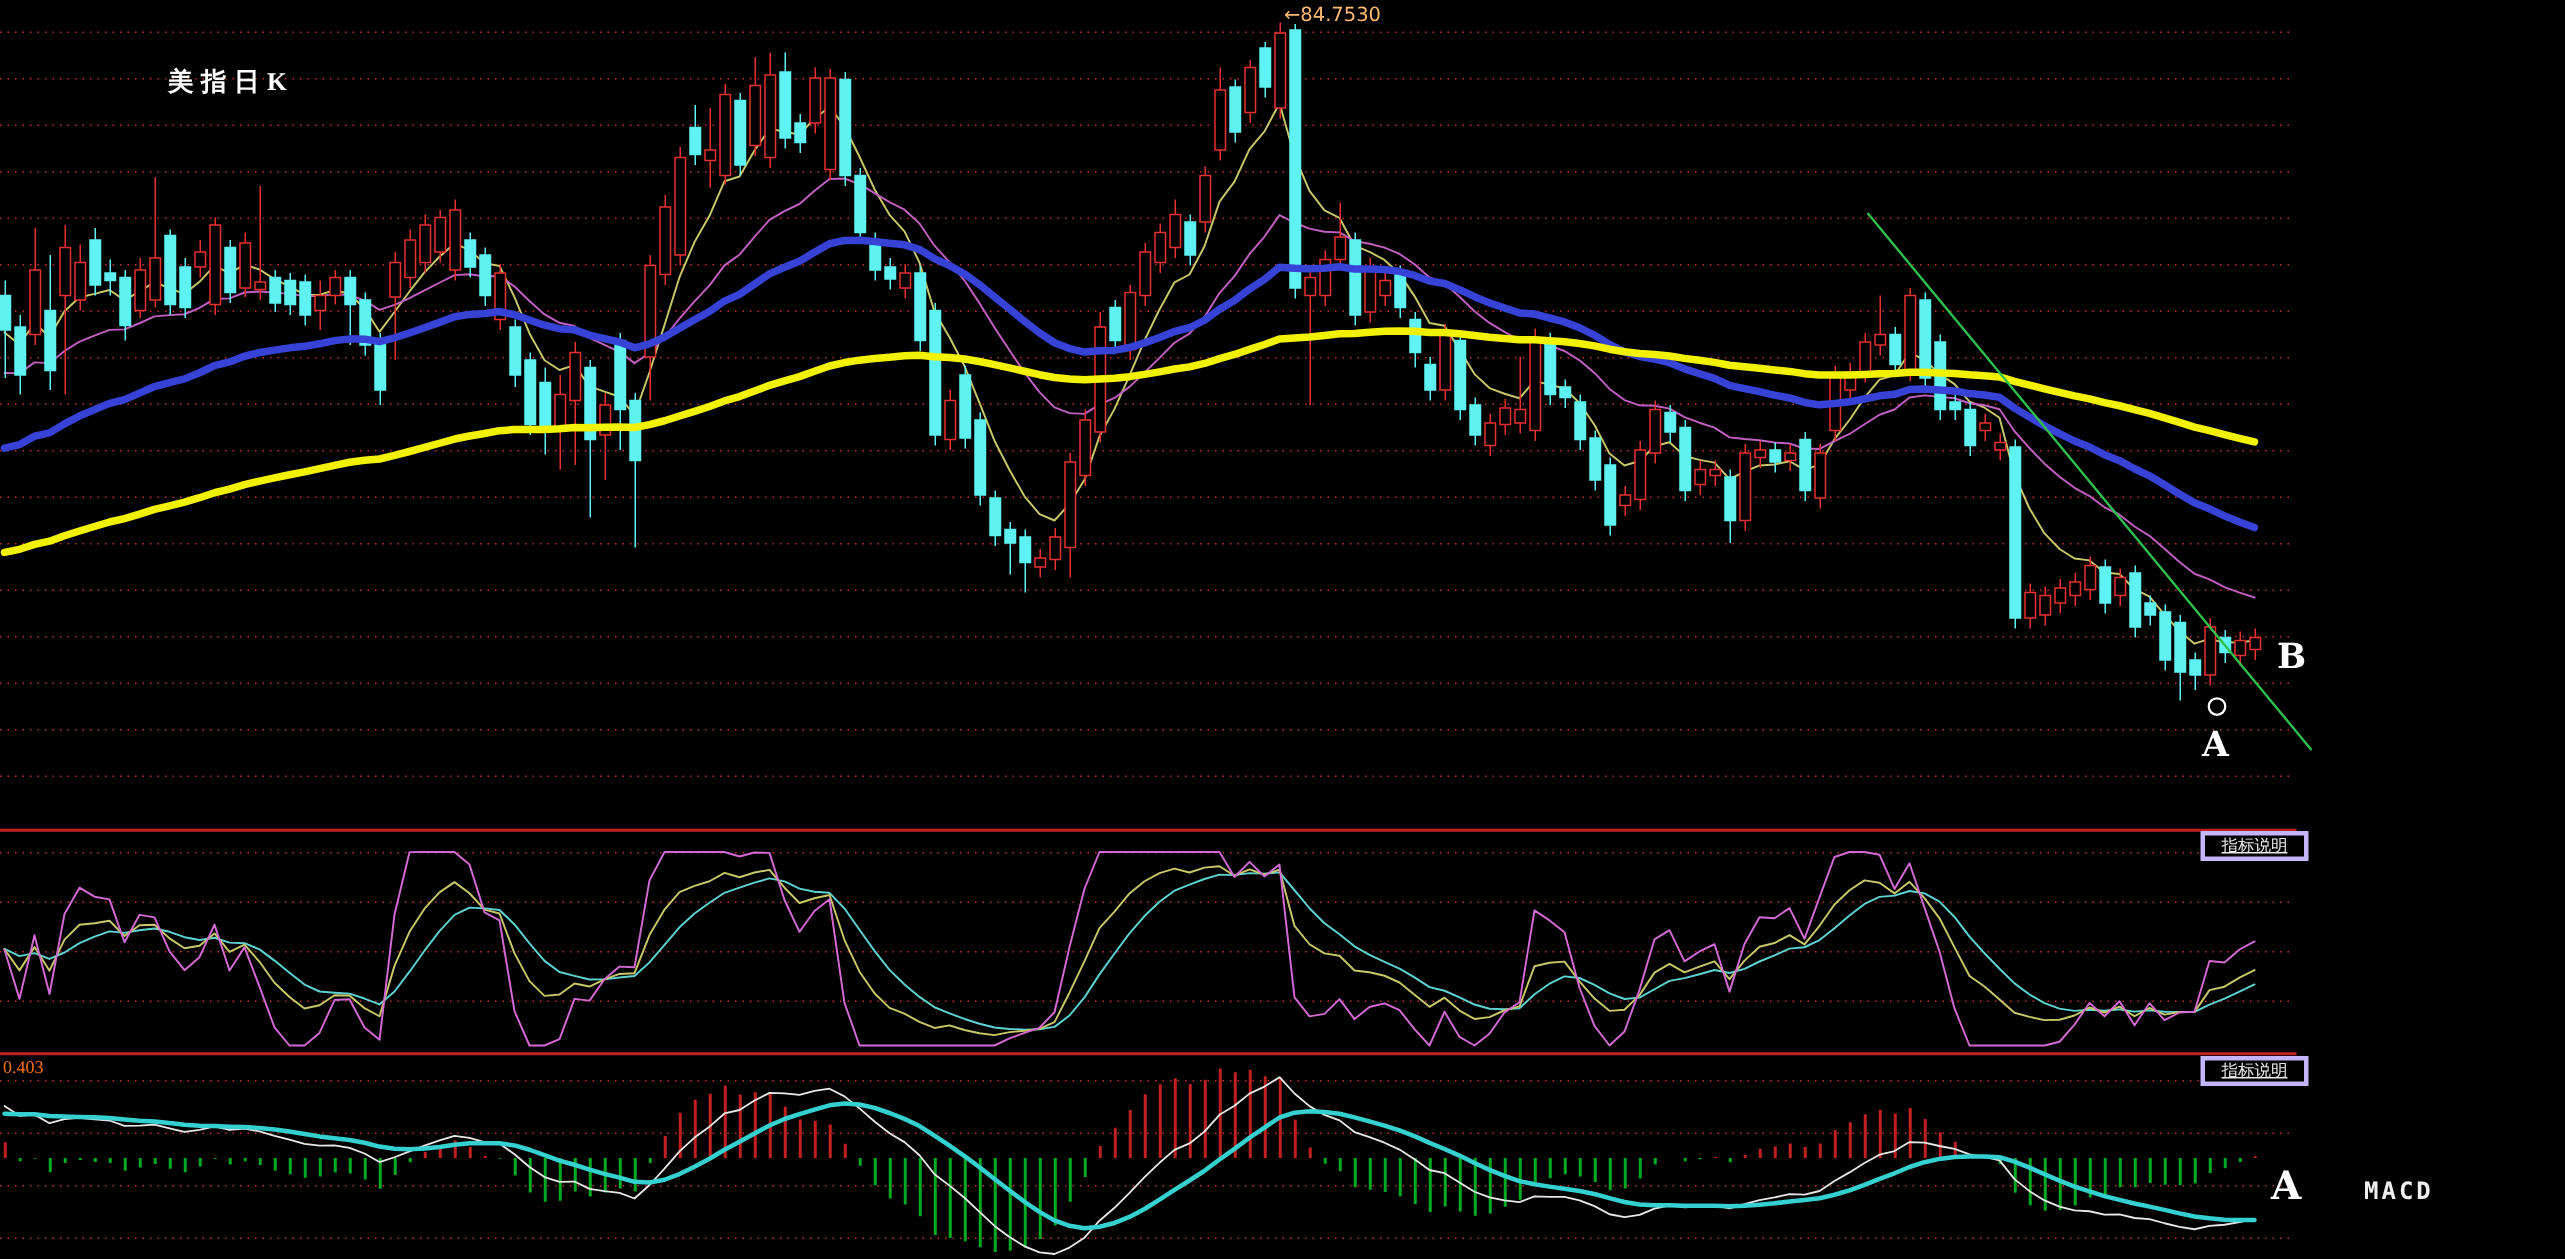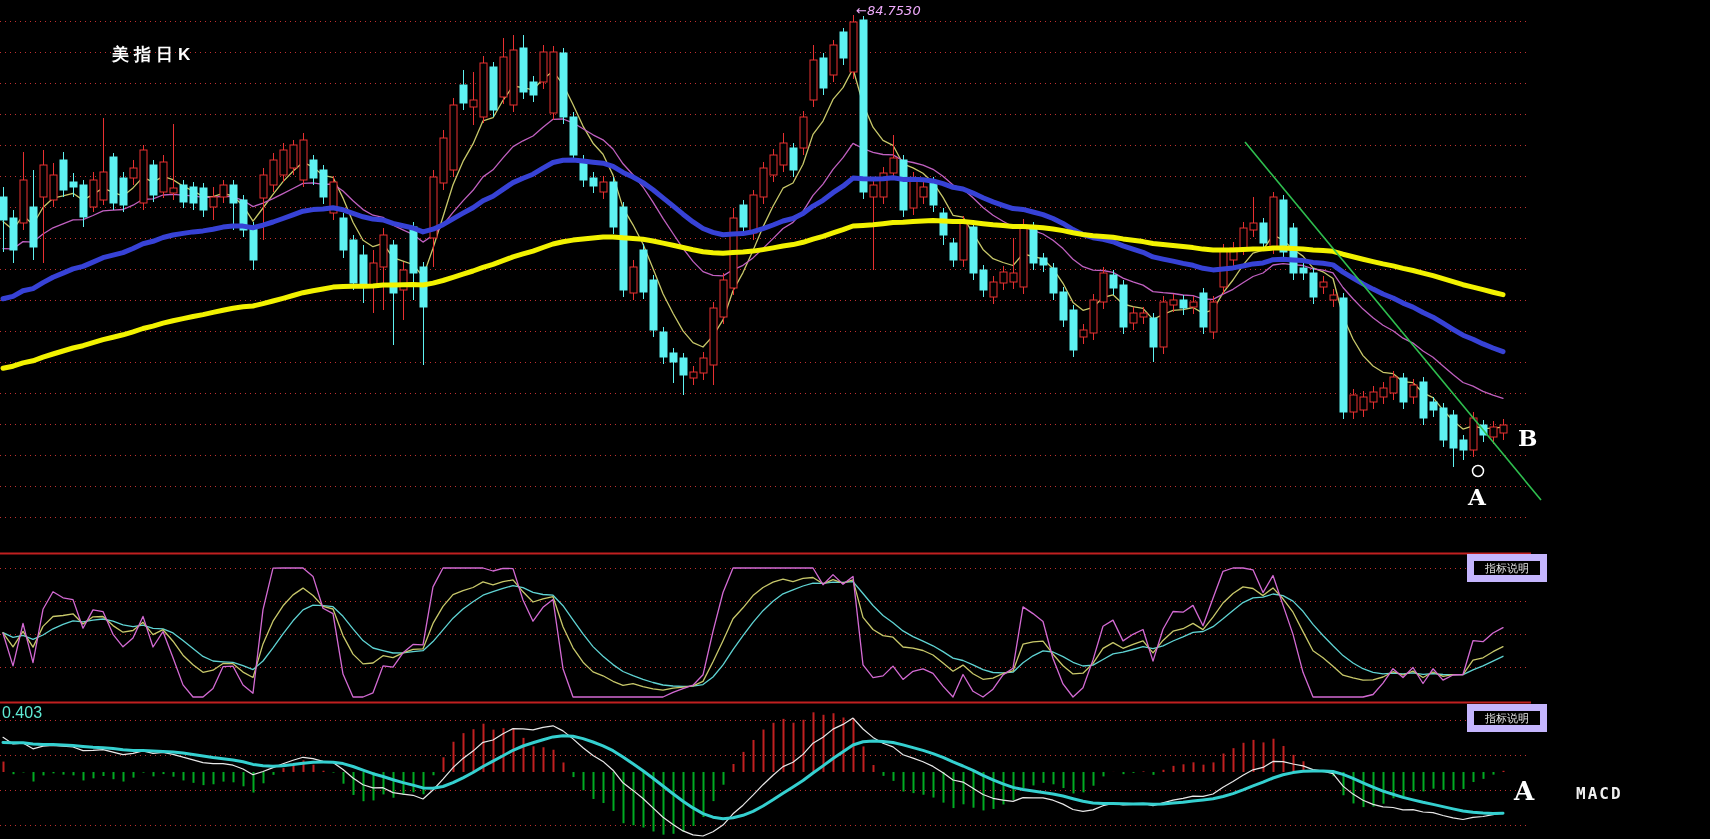--- a/index.html
+++ b/index.html
@@ -1,28 +1,28 @@
 <!DOCTYPE html>
 <html><head>
 <meta charset="utf-8">
 <style>
   html,body{margin:0;padding:0;background:#000;}
   #stage{position:relative;width:1710px;height:839px;background:#000;overflow:hidden;
          font-family:"Liberation Sans", sans-serif;}
   #chart-svg{position:absolute;left:0;top:0;}
-  .txt{position:absolute;white-space:nowrap;}
+  .txt{position:absolute;white-space:nowrap;font-family:Liberation Serif, serif;}
   #main-title{left:112px;top:43px;color:#fff;font-size:17px;font-weight:bold;letter-spacing:5px;}
-  #peak-label{left:856px;top:3px;color:#f0abfc;font-size:13px;font-family:"DejaVu Sans",sans-serif;font-style:italic;}
+  #peak-label{left:856px;top:3px;color:#fdba74;font-size:13px;font-family:"DejaVu Sans",sans-serif;}
   #label-b{left:1518px;top:424px;color:#fff;font-size:23px;font-weight:bold;font-family:"DejaVu Serif",serif;}
   #label-a-main{left:1468px;top:483px;color:#fff;font-size:23px;font-weight:bold;font-family:"DejaVu Serif",serif;}
   #label-a-macd{left:1514px;top:776px;color:#fff;font-size:26px;font-weight:bold;font-family:"DejaVu Serif",serif;}
   #label-macd{left:1576px;top:784px;color:#f0f0f0;font-size:16px;font-weight:bold;letter-spacing:2px;font-family:"DejaVu Sans Mono",monospace;}
-  #macd-value{left:2px;top:704px;color:#5eead4;font-size:16px;}
-  .help-box{position:absolute;left:1467px;width:66px;height:14px;border:7px solid #c4b5fd;
-            background:#000;color:#e8e8e8;font-size:11px;line-height:14px;text-align:center;cursor:pointer;}
+  #macd-value{left:2px;top:704px;color:#f97316;font-size:12px;}
+  .help-box{position:absolute;left:1467px;width:66px;height:14px;border:3px solid #c4b5fd;
+            background:#000;color:#e8e8e8;font-size:11px;line-height:14px;text-align:center;cursor:pointer;text-decoration:underline;}
   #help-box-1{top:554px;}
   #help-box-2{top:704px;}
 </style>
 </head>
 <body>
 
 <div id="stage">
   <svg id="chart-svg" width="1710" height="839">
       <rect x="0" y="0" width="1710" height="839" fill="#000000"></rect>
       <line x1="0" y1="21.5" x2="1528" y2="21.5" stroke="#c03030" stroke-width="1" stroke-dasharray="1 4"></line>

